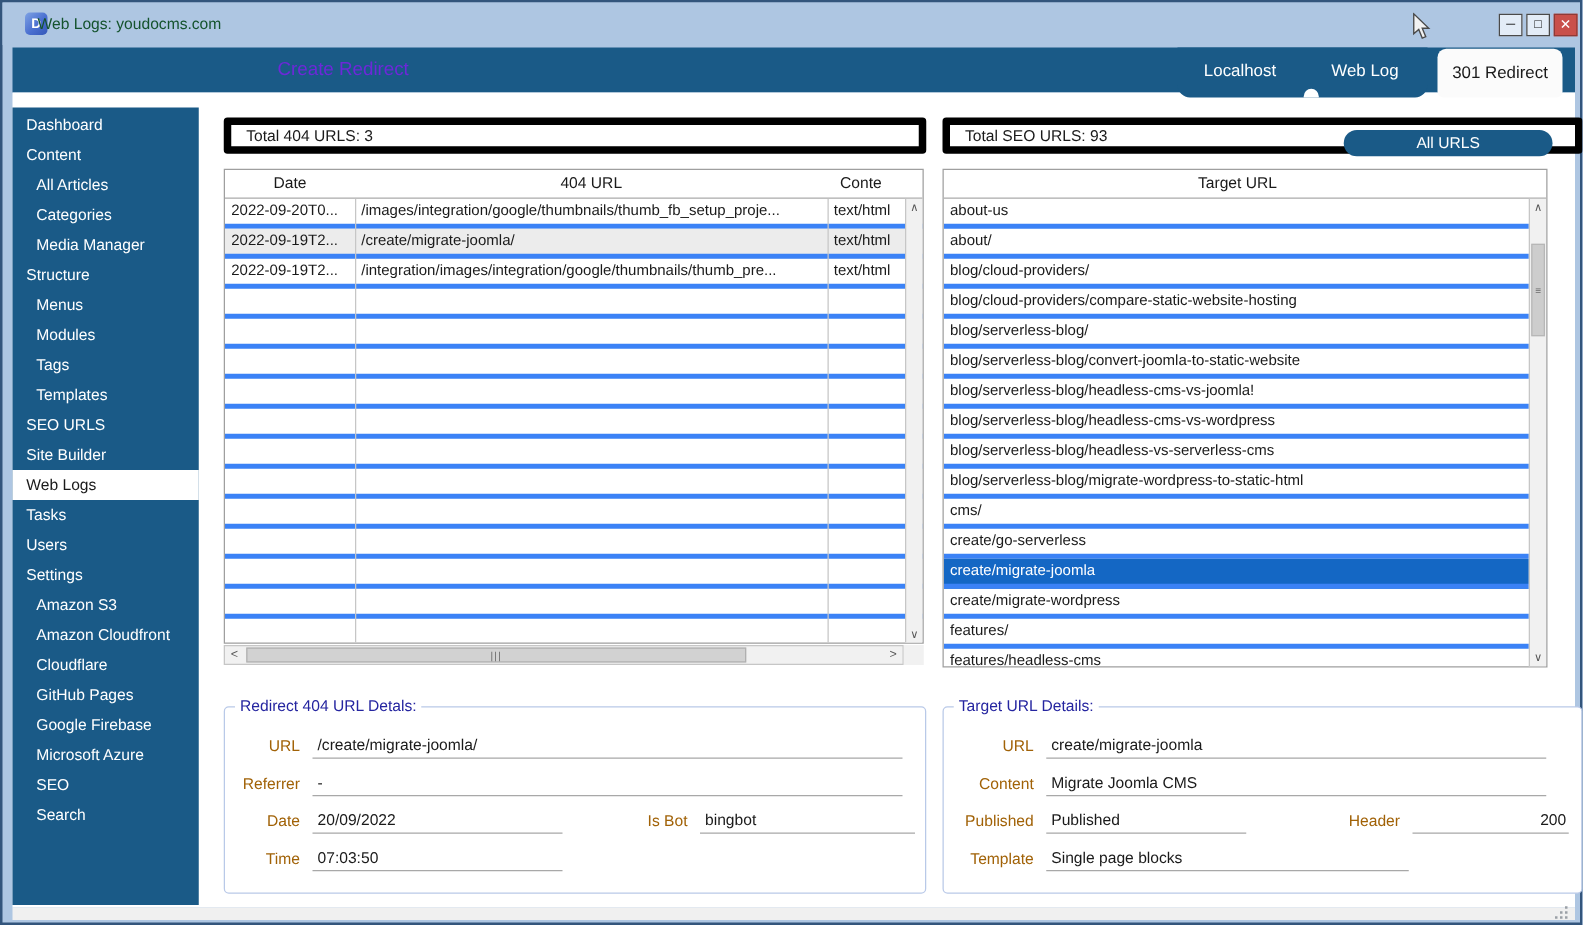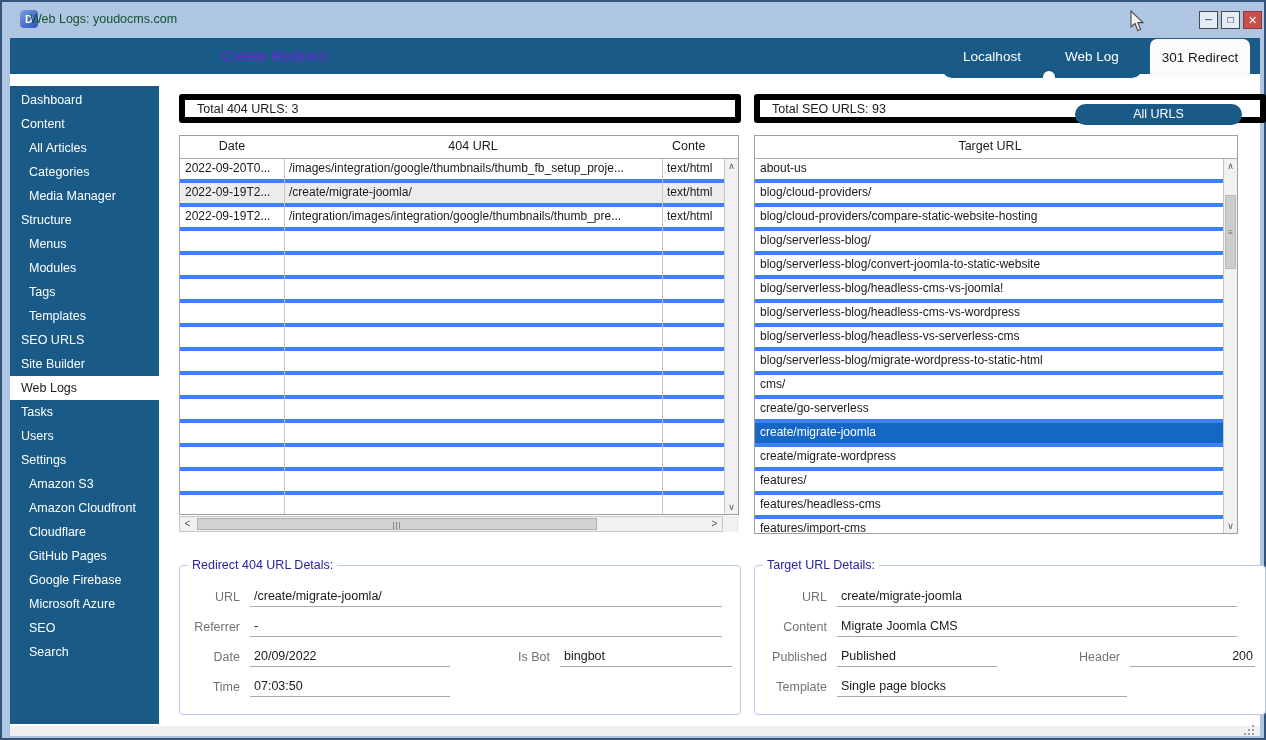--- a/index.html
+++ b/index.html
@@ -66,21 +66,21 @@
   .hscroll .thumb{position:absolute;top:1px;height:12px;background:#d2d2d2;border:1px solid #b0b0b0;
     box-sizing:border-box;color:#666;font-size:8px;line-height:11px;text-align:center;
     letter-spacing:1px;cursor:default;}
   .scroll-corner{position:absolute;width:16px;height:16px;background:#f1f1f1;z-index:2;}
   
   .fs{position:absolute;box-sizing:border-box;border:1px solid #b9c9e8;border-radius:4px;
     background:#fff;z-index:2;padding-top:16px;}
   .fs-legend{position:absolute;top:-8px;left:8px;background:#fff;padding:0 4px;
     color:#2525a0;font-size:12.5px;white-space:nowrap;}
   .frow{display:flex;align-items:center;height:30px;font-size:12.5px;}
-  .flabel{text-align:right;color:#737373;flex:none;white-space:nowrap;}
+  .flabel{text-align:right;color:#a16207;flex:none;white-space:nowrap;}
   .fval{border-bottom:1px solid #a8a8a8;padding:2px 2px 3px 4px;color:#1a1a1a;
     margin-left:10px;white-space:nowrap;overflow:hidden;box-sizing:border-box;flex:none;}
   
   .statusbar{position:absolute;left:8px;top:724px;width:1250px;height:10px;background:#f0f0f0;z-index:2;}
   .grip-dot{position:absolute;right:14px;bottom:1px;width:2px;height:2px;background:#9aa0a6;
     box-shadow:4px 0 #9aa0a6,8px 0 #9aa0a6,4px -4px #9aa0a6,8px -4px #9aa0a6,8px -8px #9aa0a6;}
   .cursor{position:absolute;left:1128px;top:8px;z-index:9;}
 </style>
 </head>
 <body>
@@ -220,20 +220,23 @@
 
   <div class="grid" style="left:752px;top:133px;width:484px;height:399px;">
     <div class="thead">
       <div class="th" style="width:470px;">Target URL</div>
     </div>
     <div class="tbody" style="height:376px;">
       <div class="trow">
           <div class="td" style="width:470px;">about-us</div>
         </div>
       <div class="trow">
+          <div class="td" style="width:470px;">about/</div>
+        </div>
+      <div class="trow">
           <div class="td" style="width:470px;">blog/cloud-providers/</div>
         </div>
       <div class="trow">
           <div class="td" style="width:470px;">blog/cloud-providers/compare-static-website-hosting</div>
         </div>
       <div class="trow">
           <div class="td" style="width:470px;">blog/serverless-blog/</div>
         </div>
       <div class="trow">
           <div class="td" style="width:470px;">blog/serverless-blog/convert-joomla-to-static-website</div>

